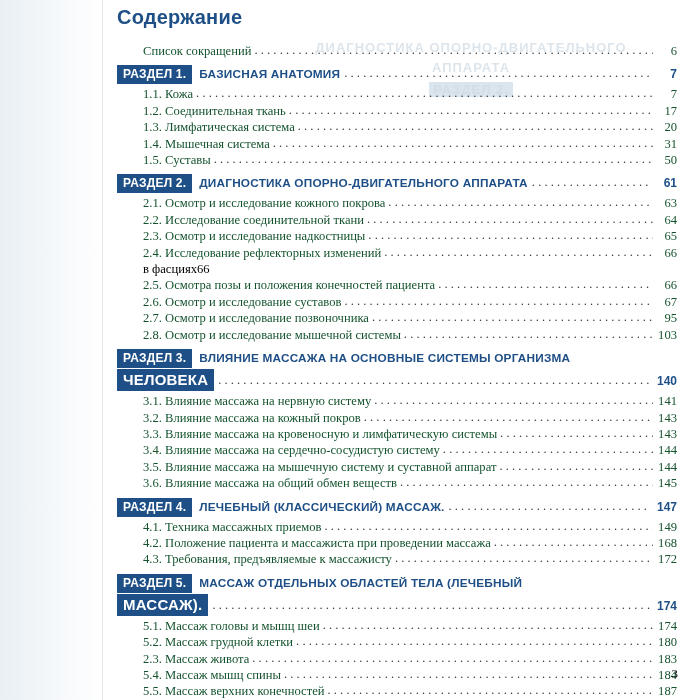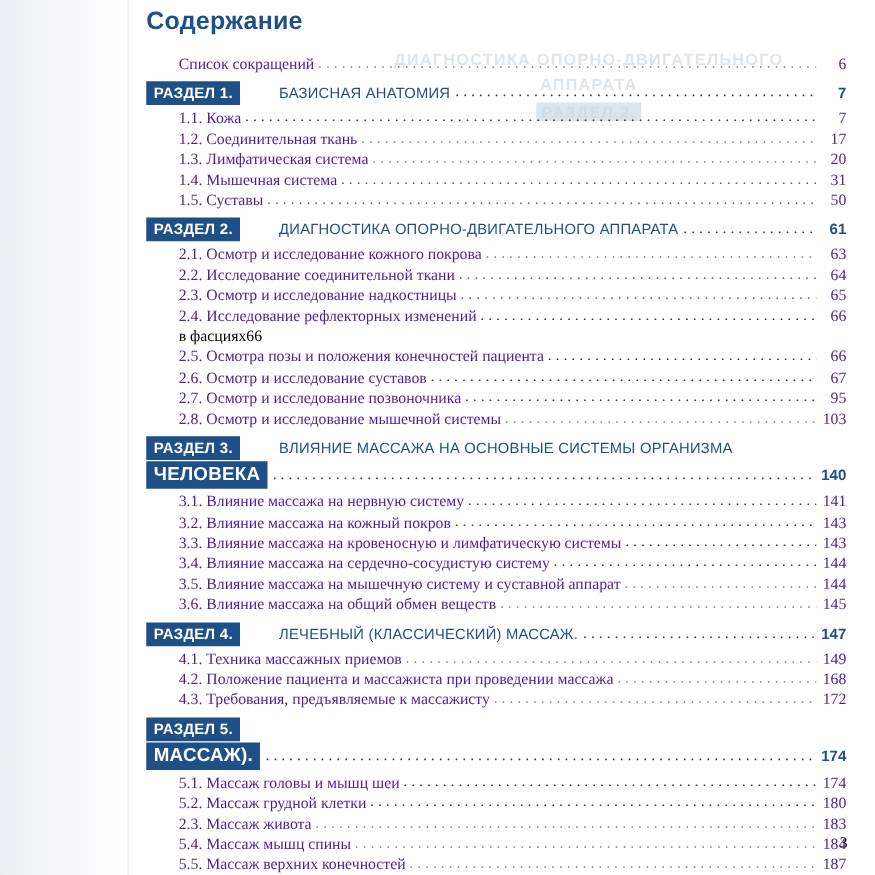--- a/index.html
+++ b/index.html
@@ -71,21 +71,21 @@
     color: #bccbd8;
     padding: 0 4px;
   }
 
   
   .toc { position: relative; margin-top: 14px; }
   .row {
     display: flex;
     align-items: baseline;
     font-size: 12.6px;
-    color: #4c1d95;
+    color: #14532d;
     line-height: 16.4px;
     white-space: nowrap;
   }
   .row .lbl { flex: 0 0 auto; }
   .row .dots {
     flex: 1 1 auto;
     margin: 0 2px 0 3px;
     overflow: hidden;
     height: 12px;
     position: relative;
@@ -123,25 +123,24 @@
     color: #ffffff;
     font-family: "Liberation Sans", sans-serif;
     font-weight: bold;
     font-size: 12px;
     padding: 2px 6px 3px 6px;
     letter-spacing: 0.2px;
   }
   .section .stitle {
     color: #1e4f86;
     font-family: "Liberation Sans", sans-serif;
-    font-weight: normal;
+    font-weight: bold;
     font-size: 11.8px;
     padding: 0 0 0 7px;
     letter-spacing: 0.2px;
-    margin-left: 24px;
   }
   .section .dots {
     flex: 1 1 auto;
     margin: 0 2px 0 4px;
     overflow: hidden;
     height: 12px;
     position: relative;
     top: -1px;
   }
   .section .dots::before {
@@ -363,20 +362,21 @@
             <span class="pg">168</span>
           </div>
           <div class="row lvl2">
             <span class="lbl">4.3. Требования, предъявляемые к массажисту</span>
             <span class="dots"></span>
             <span class="pg">172</span>
           </div>
           <div class="section">
             <div class="bar">
               <span class="tag">РАЗДЕЛ 5.</span>
+              <span class="stitle">МАССАЖ ОТДЕЛЬНЫХ ОБЛАСТЕЙ ТЕЛА (ЛЕЧЕБНЫЙ</span>
             </div>
             <div class="cont">
               <span class="tag2">МАССАЖ).</span>
               <span class="dots"></span>
               <span class="pg">174</span>
             </div>
           </div>
           <div class="row lvl2">
             <span class="lbl">5.1. Массаж головы и мышц шеи</span>
             <span class="dots"></span>

